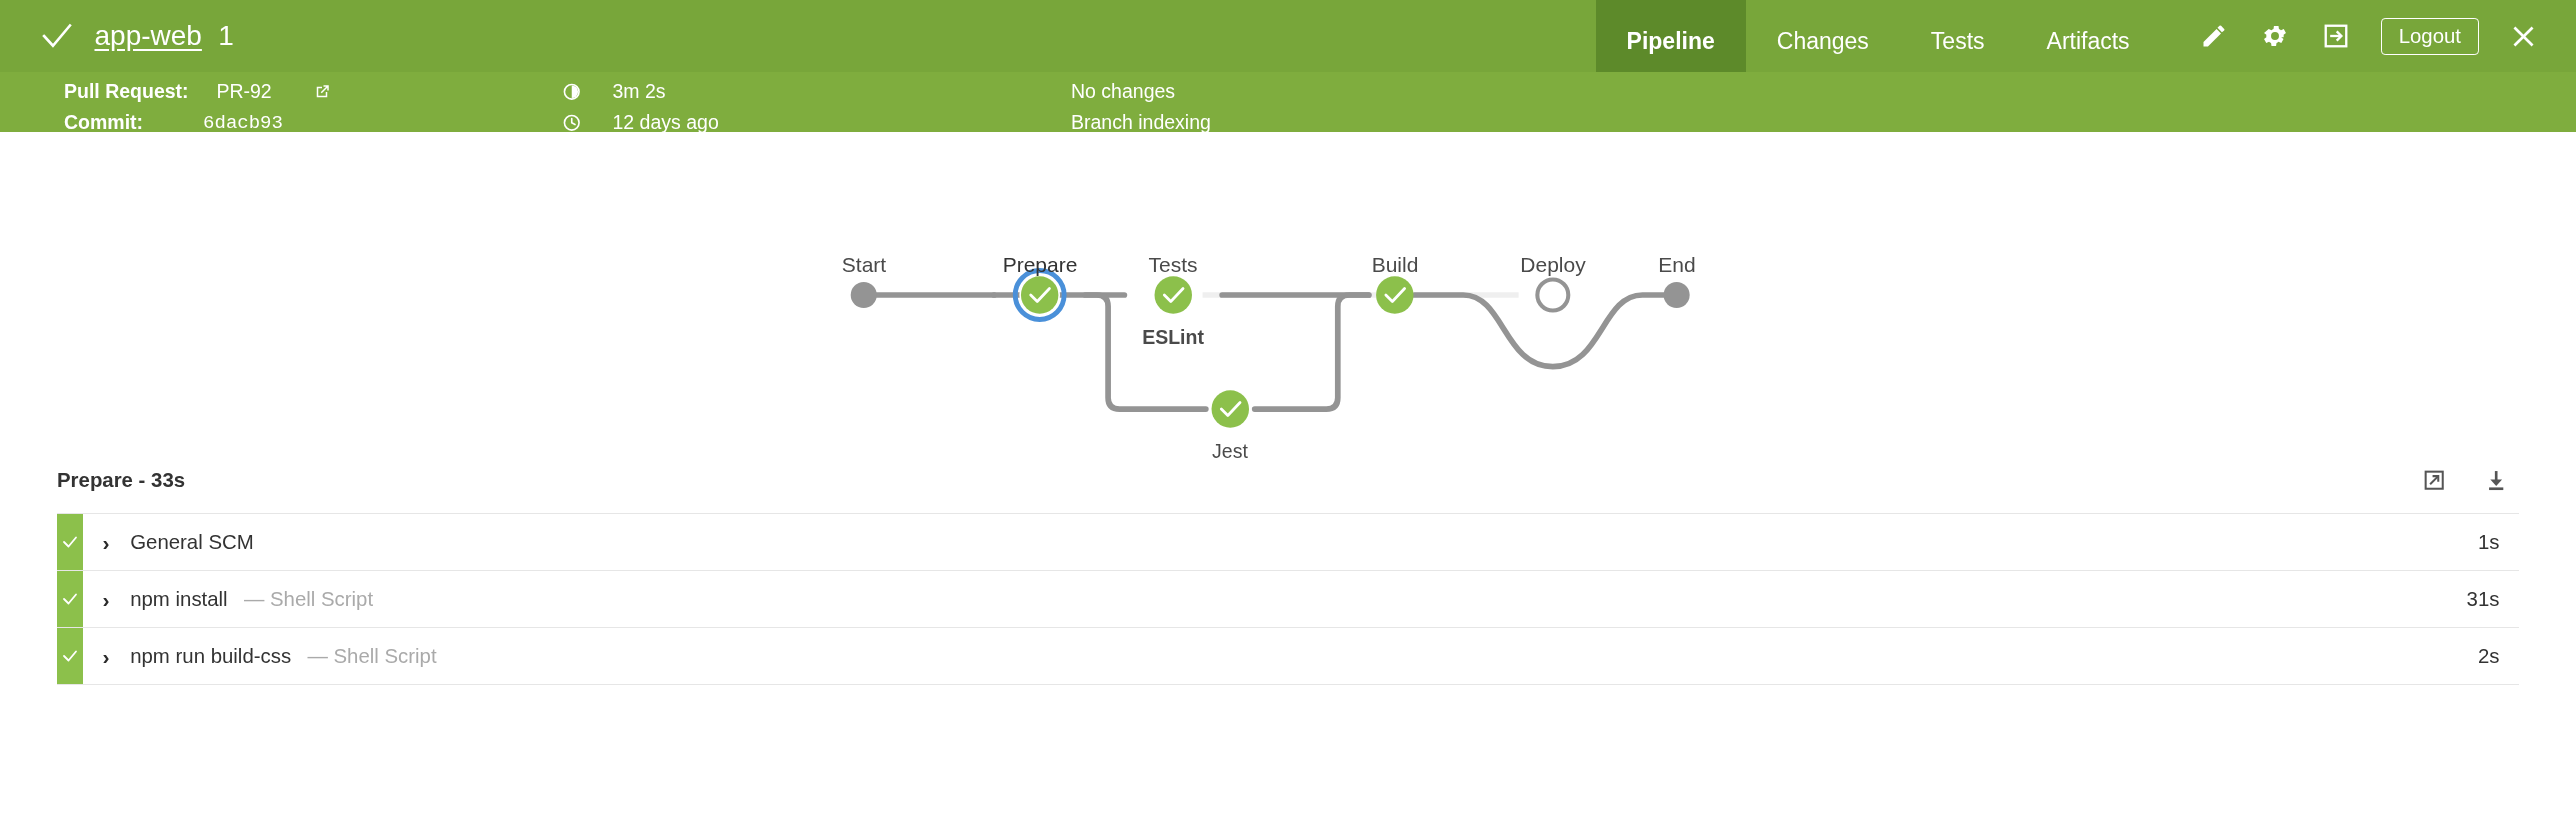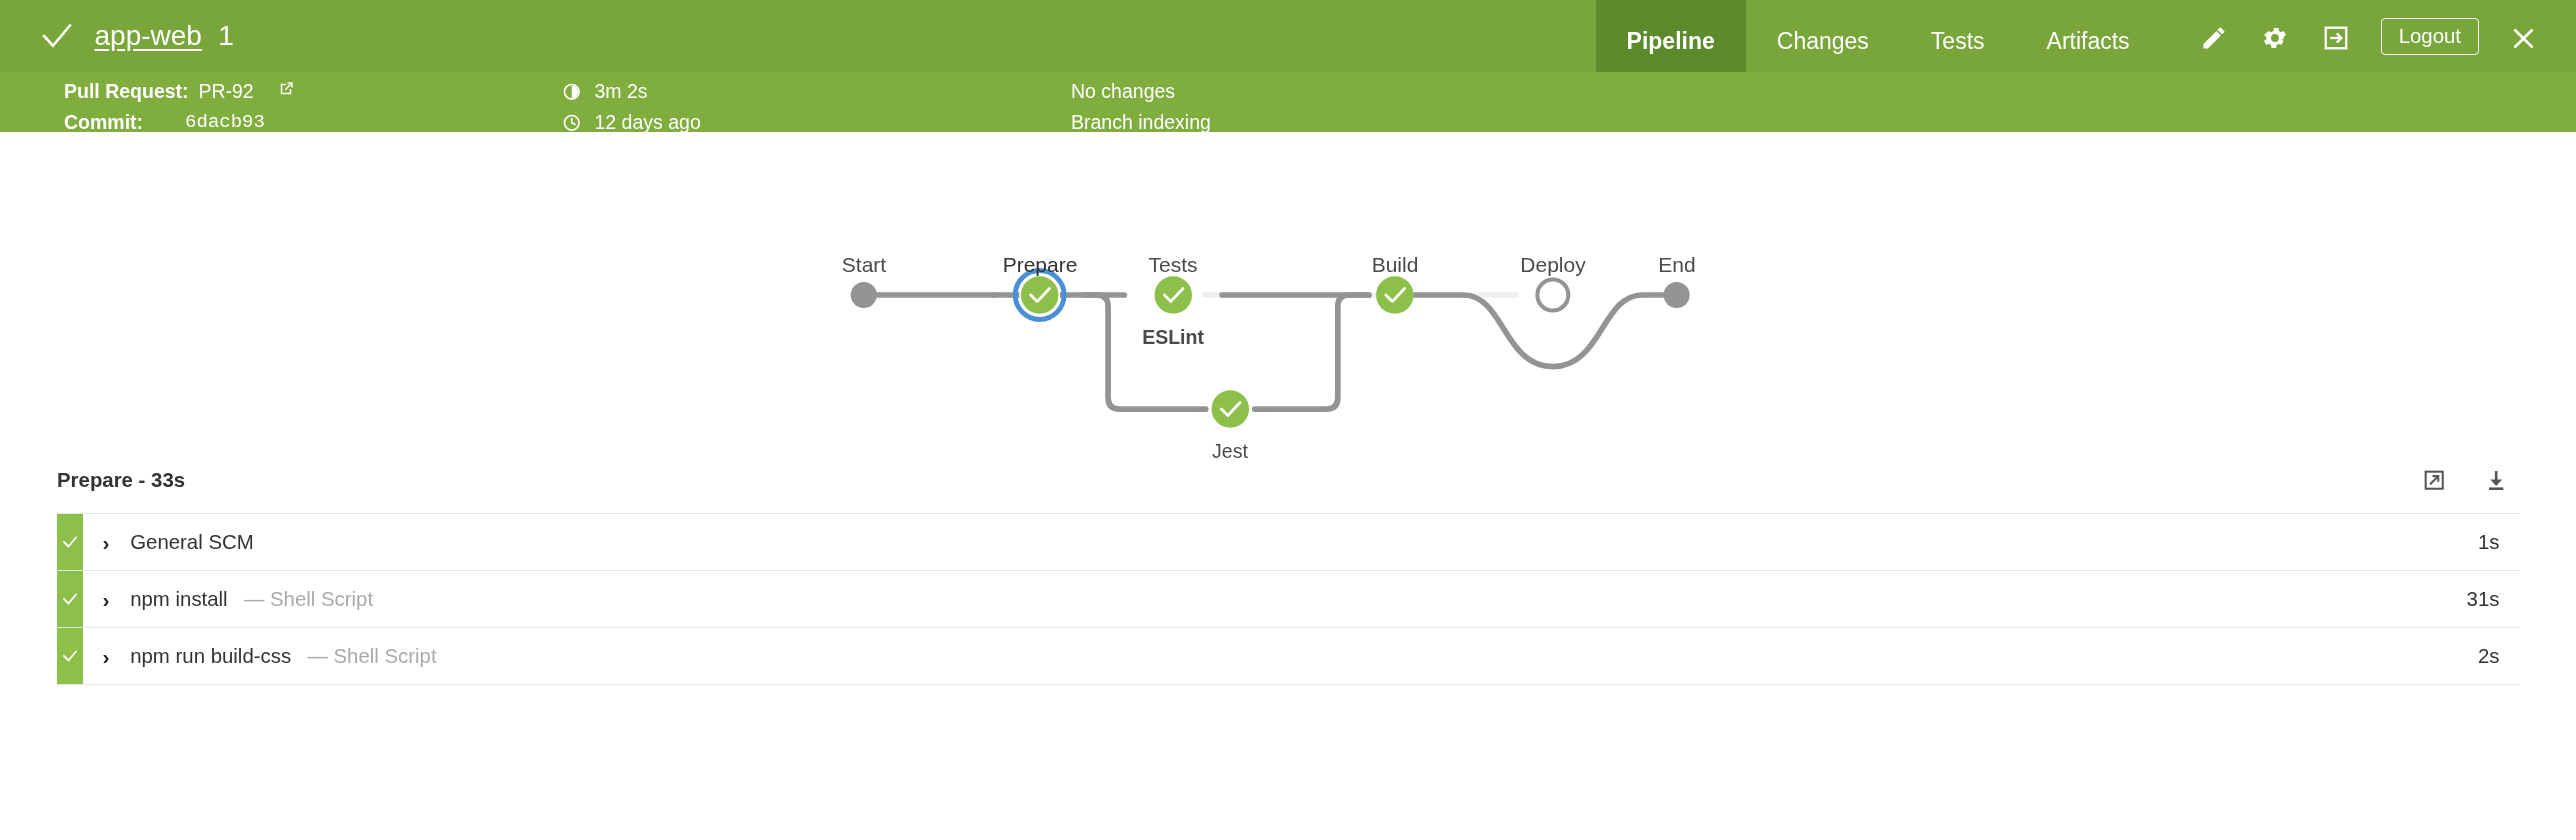--- a/index.html
+++ b/index.html
@@ -63,21 +63,21 @@
     height: 82px;
     cursor: pointer;
     white-space: nowrap;
   }
   .tab.active {
     background: #5d8a2a;
     font-weight: bold;
   }
 
   .hdr-actions {
-    display: flex; align-items: flex-end;
+    display: flex; align-items: center;
     gap: 28px;
     padding: 0 36px 0 37px;
     flex: 0 0 auto;
   }
   .icon-btn {
     width: 33px; height: 33px;
     display: flex; align-items: center; justify-content: center;
     cursor: pointer;
   }
   .logout-btn {
@@ -96,22 +96,24 @@
   .metabar {
     background: #7fad3e;
     height: 60px;
     color: #ffffff;
     position: relative;
     padding: 0 57px;
   }
   .meta-row {
     position: absolute;
     display: flex;
+    align-items: center;
     font-size: 19.5px;
     white-space: nowrap;
+    gap: 18px;
   }
   .meta-r1 { top: 8.1px; }
   .meta-r2 { top: 39px; }
 
   .m-label { font-weight: bold; }
   .m-col-a { left: 64px; }
   .m-col-b { left: 562px; }
   .m-col-c { left: 1071px; }
 
   .m-val { margin-left: 9.8px; font-weight: normal; }

